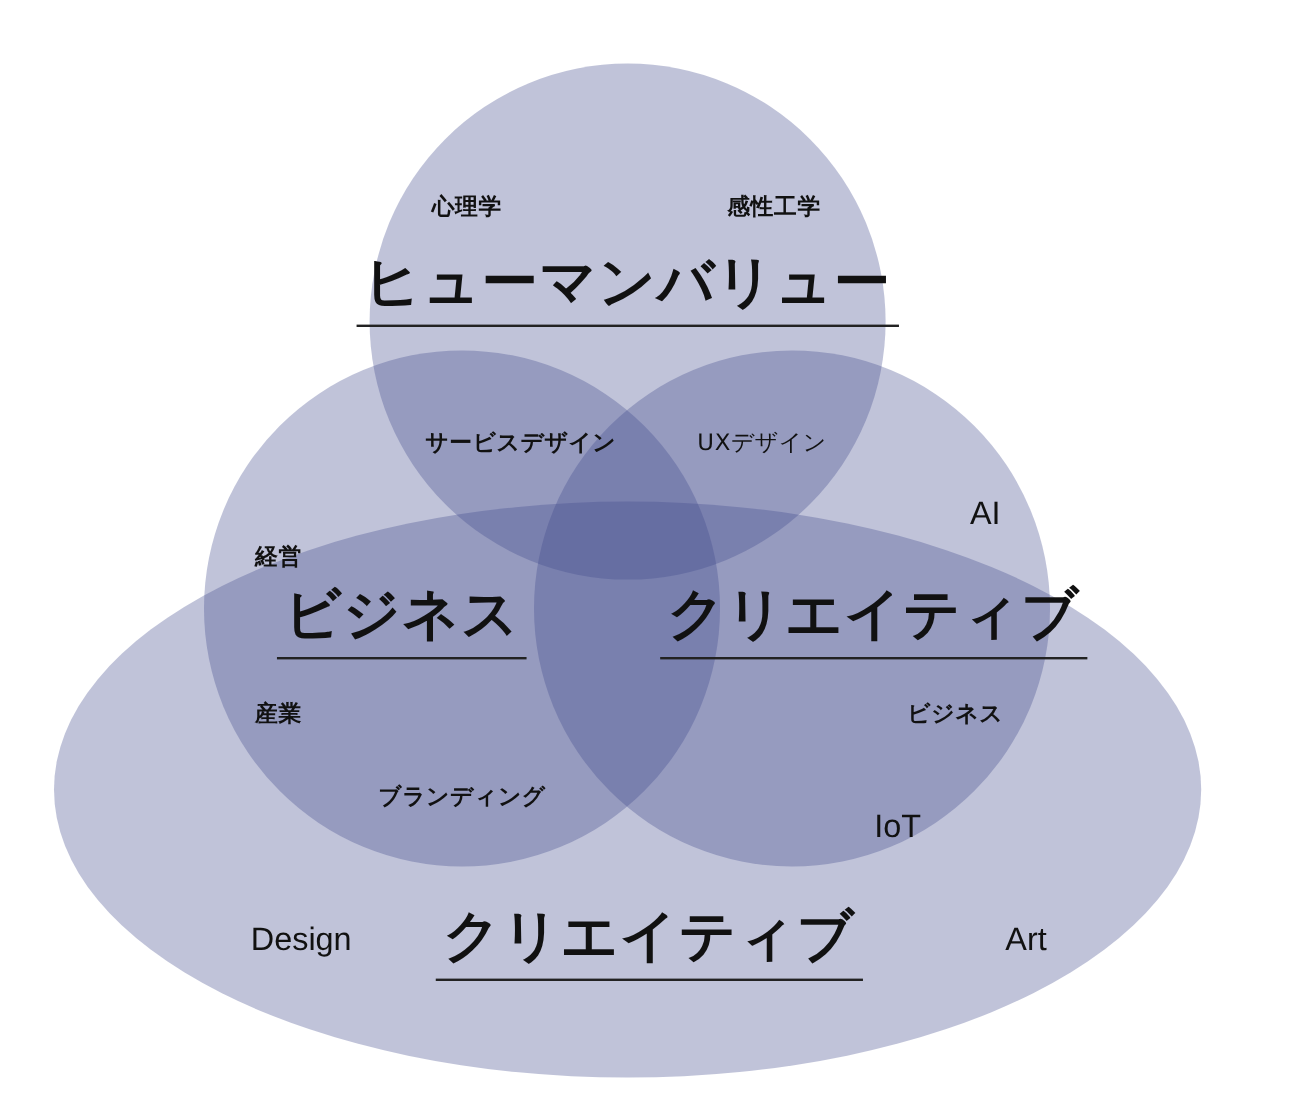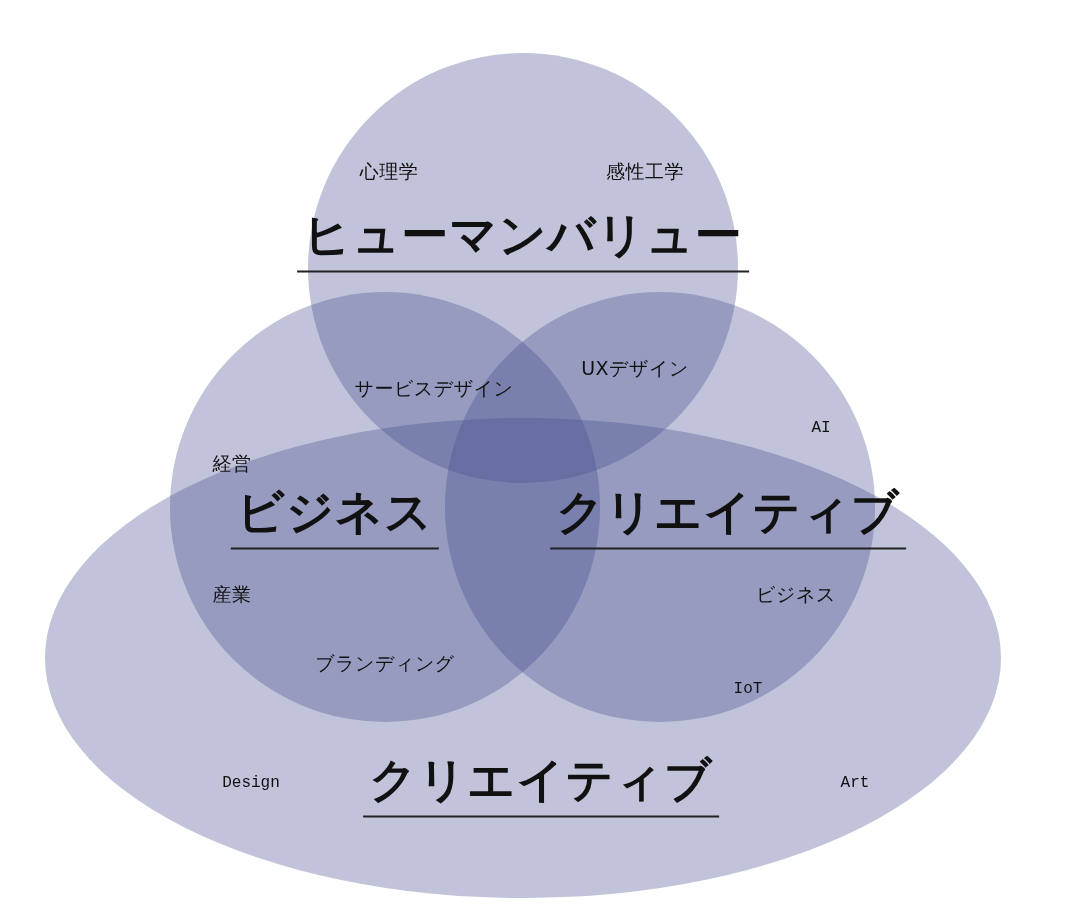--- a/index.html
+++ b/index.html
@@ -1,39 +1,39 @@
 <!DOCTYPE html>
 <html><head>
 <meta charset="utf-8">
 <style>
   html, body { margin: 0; padding: 0; background: #ffffff; }
   body { width: 1080px; height: 917px; position: relative; overflow: hidden;
          font-family: "DejaVu Sans", "Liberation Sans", sans-serif; }
   #diagram { position: absolute; left: 0; top: 0; }
   .label { position: absolute; color: #111111; white-space: nowrap; transform: translate(-50%, -50%); }
-  .small { font-size: 19px; font-weight: normal; letter-spacing: 0.5px; }
-  .latin { font-family: Liberation Mono, monospace; font-weight: normal; font-size: 16px; }
+  .small { font-size: 19px; font-weight: bold; letter-spacing: 0.5px; }
+  .latin { font-family: Liberation Sans, sans-serif; font-weight: normal; font-size: 27px; }
   .title { font-size: 47px; font-weight: bold; letter-spacing: 1px; padding: 0 6px 4px 6px;
            border-bottom: 2px solid #222; }
 </style>
 </head>
 <body>
 
 <svg id="diagram" width="1080" height="917" viewBox="0 0 1080 917">
   <ellipse cx="523" cy="658" rx="478" ry="240" fill="#41488C" fill-opacity="0.33"></ellipse>
   <circle cx="385" cy="507" r="215" fill="#41488C" fill-opacity="0.33"></circle>
   <circle cx="660" cy="507" r="215" fill="#41488C" fill-opacity="0.33"></circle>
   <circle cx="523" cy="268" r="215" fill="#41488C" fill-opacity="0.33"></circle>
 </svg>
 
 <div class="label small" style="left:389px; top:172px;">心理学</div>
 <div class="label small" style="left:645px; top:172px;">感性工学</div>
 <div class="label title" style="left:523px; top:238px;">ヒューマンバリュー</div>
 
-<div class="label small" style="left:434px; top:369px;margin-top:20px;">サービスデザイン</div>
+<div class="label small" style="left:434px; top:369px;">サービスデザイン</div>
 <div class="label small" style="left:635px; top:369px; font-weight:normal;">UXデザイン</div>
 
 <div class="label small" style="left:232px; top:428px;margin-top:36px;">経営</div>
 <div class="label title" style="left:335px; top:515px;">ビジネス</div>
 <div class="label small" style="left:232px; top:595px;">産業</div>
 
 <div class="label latin" style="left:821px; top:428px;">AI</div>
 <div class="label title" style="left:728px; top:515px;">クリエイティブ</div>
 <div class="label small" style="left:796px; top:595px;">ビジネス</div>
 

